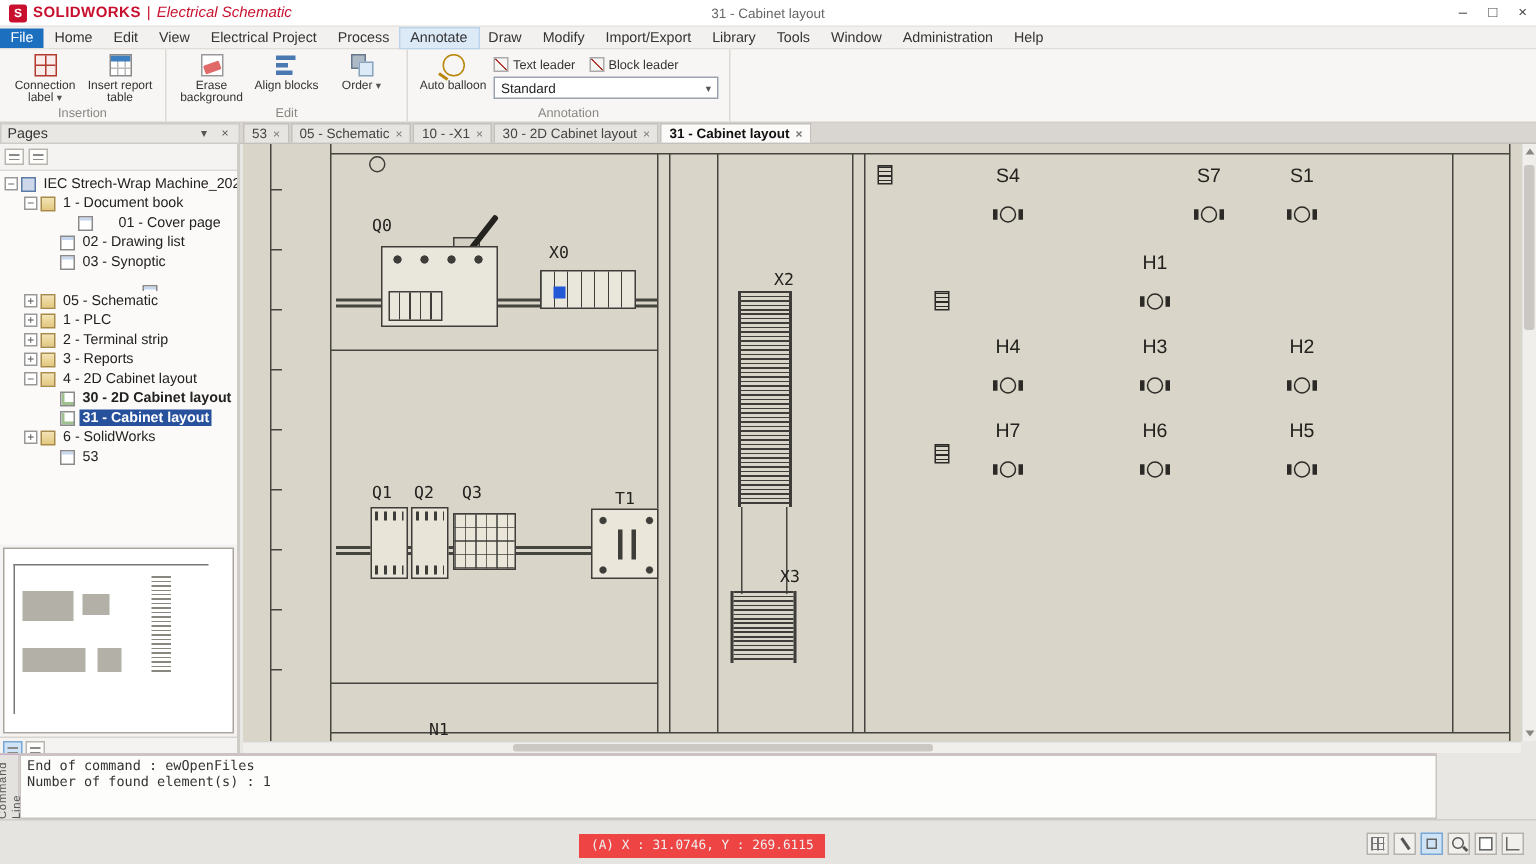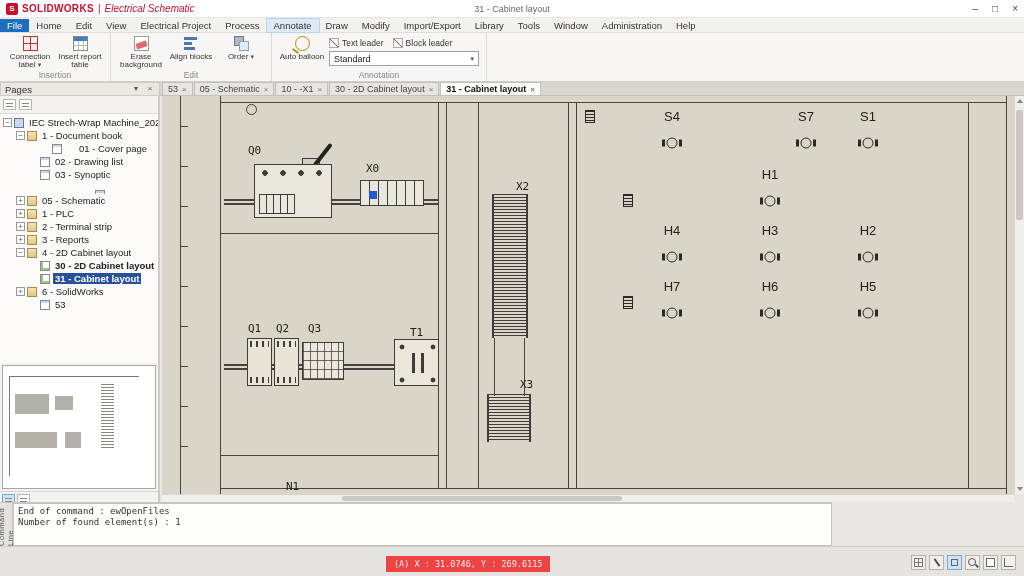--- a/index.html
+++ b/index.html
@@ -122,21 +122,21 @@
   .device-symbol.bracket{width:10px;height:13px;border:1px solid #2b2a27;background:repeating-linear-gradient(180deg,#2b2a27 0 1px,transparent 1px 3px);box-sizing:border-box;}
   
   .vscroll{position:absolute;right:0;top:96px;width:10px;height:398px;background:#f1efec;border-left:1px solid #d8d5d0;box-sizing:border-box;}
   .vthumb{position:absolute;left:1px;right:1px;top:14px;height:110px;background:#cbc8c3;border-radius:2px;}
   .scroll-arrow{position:absolute;width:0;height:0;left:2px;}
   .vscroll .up{top:3px;border-left:3px solid transparent;border-right:3px solid transparent;border-bottom:4px solid #8a8780;}
   .vscroll .down{bottom:3px;border-left:3px solid transparent;border-right:3px solid transparent;border-top:4px solid #8a8780;}
   .hscroll{position:absolute;left:162px;top:494px;width:852px;height:8px;background:#f1efec;border-top:1px solid #d8d5d0;box-sizing:border-box;}
   .hthumb{position:absolute;left:180px;top:1px;height:5px;width:280px;background:#cbc8c3;border-radius:2px;}
   
-  .cmdpanel{position:absolute;left:0;top:502px;width:832px;height:44px;background:#a21caf;display:flex;box-sizing:border-box;border-top:1px solid #c9c6c1;}
+  .cmdpanel{position:absolute;left:0;top:502px;width:958px;height:44px;background:#a21caf;display:flex;box-sizing:border-box;border-top:1px solid #c9c6c1;}
   .cmd-tab{width:12px;background:#e4e2de;border-right:1px solid #cfccc7;display:flex;align-items:center;justify-content:center;flex:none;}
   .cmd-tab span{writing-mode:vertical-rl;transform:rotate(180deg);font-size:7.5px;color:#555;letter-spacing:.5px;}
   .cmd-body{flex:1;background:#fdfdfc;border:1px solid #c8c5c0;padding:2px 4px;font-family:"DejaVu Sans Mono",monospace;font-size:9px;color:#333;box-sizing:border-box;}
   .cmd-line{line-height:11px;white-space:pre;}
   
   .statusbar{position:absolute;left:0;top:546px;width:1024px;height:30px;background:#e6e4e0;border-top:1px solid #cfccc7;box-sizing:border-box;}
   .coords{position:absolute;left:386px;top:9px;height:16px;background:#ef4444;color:#f0f0f0;font-size:8.5px;display:flex;align-items:center;padding:0 8px;font-family:"DejaVu Sans Mono",monospace;}
   .sb-icons{position:absolute;right:8px;top:8px;display:flex;gap:3px;}
   .sb-btn{width:15px;height:15px;border:1px solid #b5b2ad;background:#f2f0ed;position:relative;box-sizing:border-box;}
   .sb-btn.active{background:#cfe3f6;border-color:#7aa7d4;}

